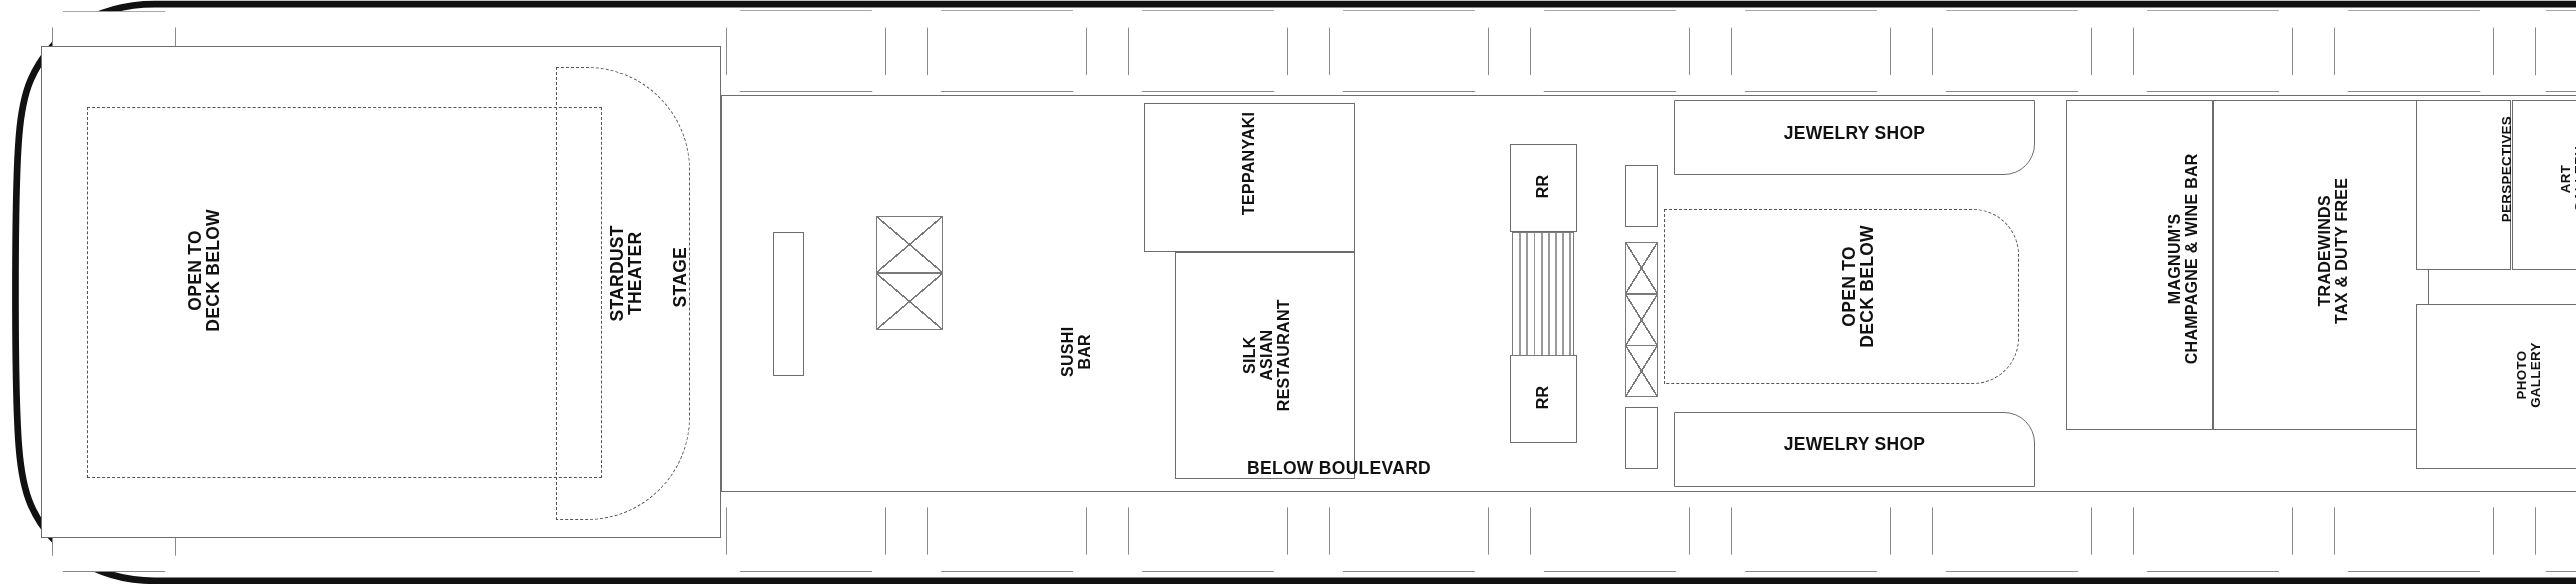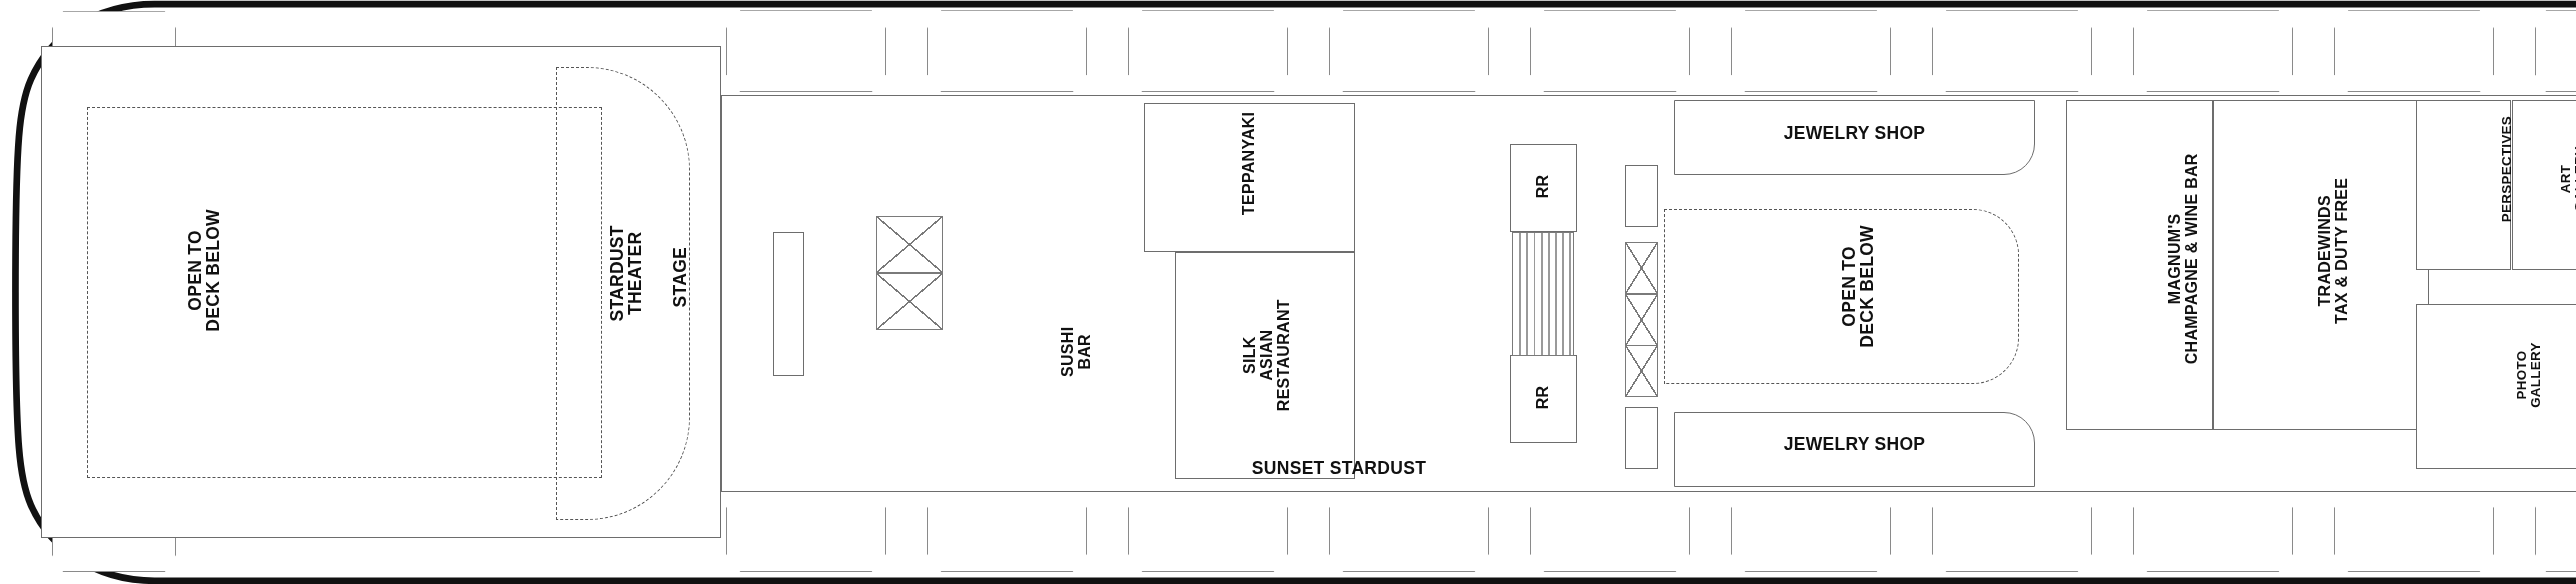--- a/index.html
+++ b/index.html
@@ -104,21 +104,21 @@
   <div class="lab md rot" style="left:1159px;top:155px;width:180px;">TEPPANYAKI</div>
 
   <div class="rm thin" style="left:1175px;top:252px;width:180px;height:227px;"></div>
   <div class="lab md rot" style="left:1159px;top:330px;width:216px;">SILK
 ASIAN
 RESTAURANT</div>
 
   <div class="lab md rot" style="left:994px;top:335px;width:165px;">SUSHI
 BAR</div>
 
-  <div class="lab lg" style="left:1200px;top:459px;width:278px;">SUNSET STARDUST</div>
+  <div class="lab lg" style="left:1200px;top:459px;width:278px;">BELOW BOULEVARD</div>
 
   <div class="rm thin" style="left:1510px;top:144px;width:67px;height:88px;"></div>
   <div class="lab md rot" style="left:1510px;top:178px;width:67px;">RR</div>
 
   <div class="rm thin" style="left:1510px;top:355px;width:67px;height:88px;"></div>
   <div class="lab md rot" style="left:1510px;top:389px;width:67px;">RR</div>
 
   <div class="stairs" style="left:1512px;top:232px;width:62px;height:124px;">
     <i style="left:6.2px"></i>
       <i style="left:13.4px"></i>

